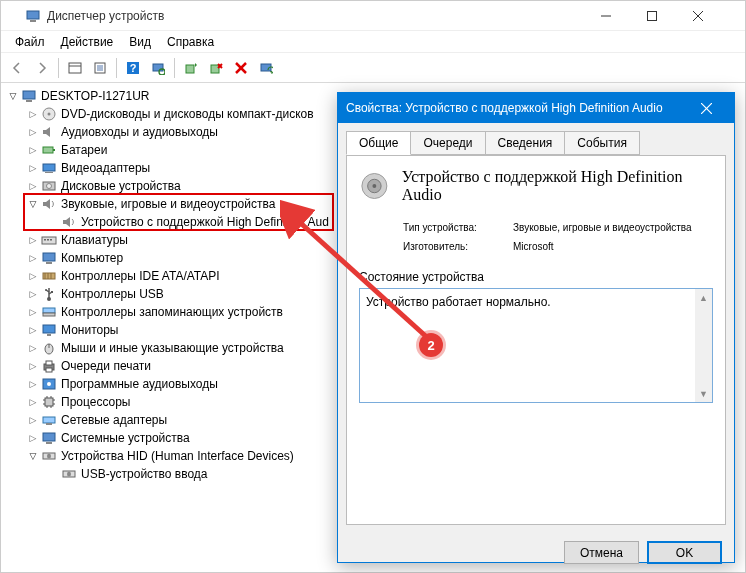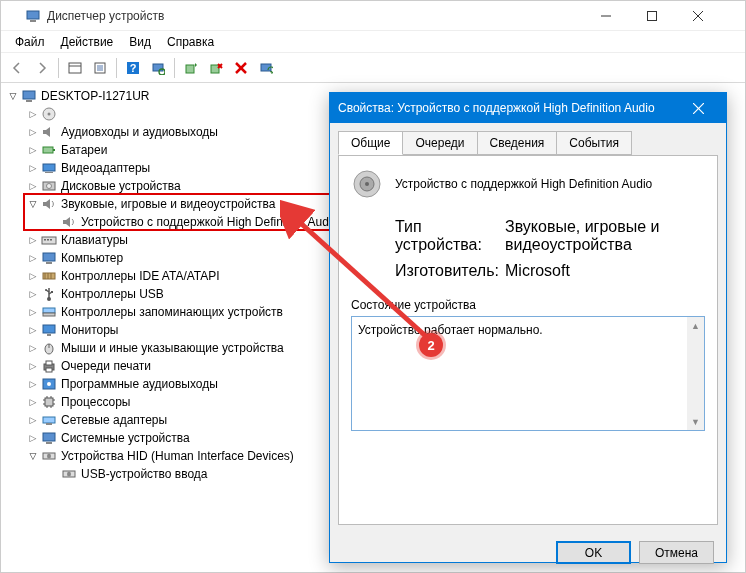--- a/index.html
+++ b/index.html
@@ -30,37 +30,37 @@
 .expander.collapsed::before { content: "▷"; }
 .expander.expanded::before { content: "▽"; color: #222; }
 .expander.none { visibility: hidden; }
 .node-icon { width: 16px; height: 16px; margin-right: 4px; flex-shrink: 0; }
 .node-label { font-size: 12px; }
 
 
 .highlight-box { position: absolute; border: 2px solid #d00; pointer-events: none; }
 
 
-.dialog { position: absolute; left: 329px; top: 92px; width: 398px; height: 471px; border: 1px solid #0078d7; background: #f0f0f0; box-shadow: 0 4px 18px rgba(0,0,0,.3); }
+.dialog { position: absolute; left: 337px; top: 92px; width: 398px; height: 471px; border: 1px solid #0078d7; background: #f0f0f0; box-shadow: 0 4px 18px rgba(0,0,0,.3); }
 .dlg-title { height: 30px; background: #0078d7; color: #fff; display: flex; align-items: center; padding: 0 8px; font-size: 12px; }
 .dlg-title-text { flex: 1; }
 .dlg-close { width: 40px; height: 30px; display: flex; align-items: center; justify-content: center; color: #fff; font-size: 14px; }
 
 .tabs { display: flex; align-items: flex-end; padding: 8px 1px 0 8px; }
 .tab { padding: 4px 12px; border: 1px solid #bbb; background: #f4f4f4; margin-right: -1px; font-size: 12px; position: relative; cursor: default; }
 .tab.active { background: #fff; border-bottom-color: #fff; z-index: 2; }
 
 .tab-content { margin: 0 8px 8px 8px; border: 1px solid #bbb; background: #fff; padding: 12px; height: 370px; position: relative; }
 
 .dev-header { display: flex; align-items: center; margin-bottom: 18px; }
 .dev-icon-lg { width: 32px; height: 32px; margin-right: 12px; }
-.dev-name { font-size: 12px; }
+.dev-name { font-size: 16px; font-family: Liberation Serif, serif; }
 
 .prop-grid { margin-left: 44px; margin-bottom: 18px; }
-.prop-row { display: flex; margin-bottom: 8px; font-size: 16px; }
+.prop-row { display: flex; margin-bottom: 8px; font-size: 10px; }
 .prop-label { width: 110px; }
 .prop-value { flex: 1; }
 
 .status-section { margin-top: 10px; }
 .status-label { font-size: 12px; margin-bottom: 4px; }
 .status-box { border: 1px solid #7aacdb; height: 115px; padding: 6px; font-size: 12px; background: #fff; position: relative; }
 .status-scroll { position: absolute; right: 0; top: 0; bottom: 0; width: 17px; background: #f0f0f0; display: flex; flex-direction: column; justify-content: space-between; }
 .sc-btn { height: 17px; display: flex; align-items: center; justify-content: center; color: #888; font-size: 9px; }
 
 .dlg-buttons { display: flex; justify-content: flex-end; padding: 8px 12px 12px; gap: 8px; }
@@ -191,20 +191,21 @@
           </svg>
         <span class="node-label">DESKTOP-I1271UR</span>
       </div>
 
       <div class="tree-row" style="padding-left:26px">
         <span class="expander collapsed"></span>
         <svg class="node-icon" viewBox="0 0 16 16">
             <circle cx="8" cy="8" r="6" fill="#e6e6e6" stroke="#888"></circle>
             <circle cx="8" cy="8" r="1.5" fill="#888"></circle>
           </svg>
+        <span class="node-label">DVD-дисководы и дисководы компакт-дисков</span>
       </div>
 
       <div class="tree-row" style="padding-left:26px">
         <span class="expander collapsed"></span>
         <svg class="node-icon" viewBox="0 0 16 16">
             <path d="M2 6h3l4-3v10l-4-3H2z" fill="#888"></path>
           </svg>
         <span class="node-label">Аудиовходы и аудиовыходы</span>
       </div>
 
@@ -445,22 +446,22 @@
         <span>Устройство работает нормально.</span>
         <div class="status-scroll">
           <div class="sc-btn">▲</div>
           <div class="sc-btn">▼</div>
         </div>
       </div>
     </div>
   </div>
 
   <div class="dlg-buttons">
+    <div class="dlg-btn">Отмена</div>
     <div class="dlg-btn default">OK</div>
-    <div class="dlg-btn">Отмена</div>
   </div>
 </div>
 
 <svg class="arrow-svg" style="left:280px; top:200px; width:160px; height:150px;">
   <defs>
     <marker id="arrhead" markerWidth="8" markerHeight="8" refX="2" refY="4" orient="auto">
       <path d="M0,0 L8,4 L0,8 Z" fill="#e53935"></path>
     </marker>
   </defs>
   <line x1="150" y1="140" x2="15" y2="18" stroke="#e53935" stroke-width="5" marker-end="url(#arrhead)"></line>

